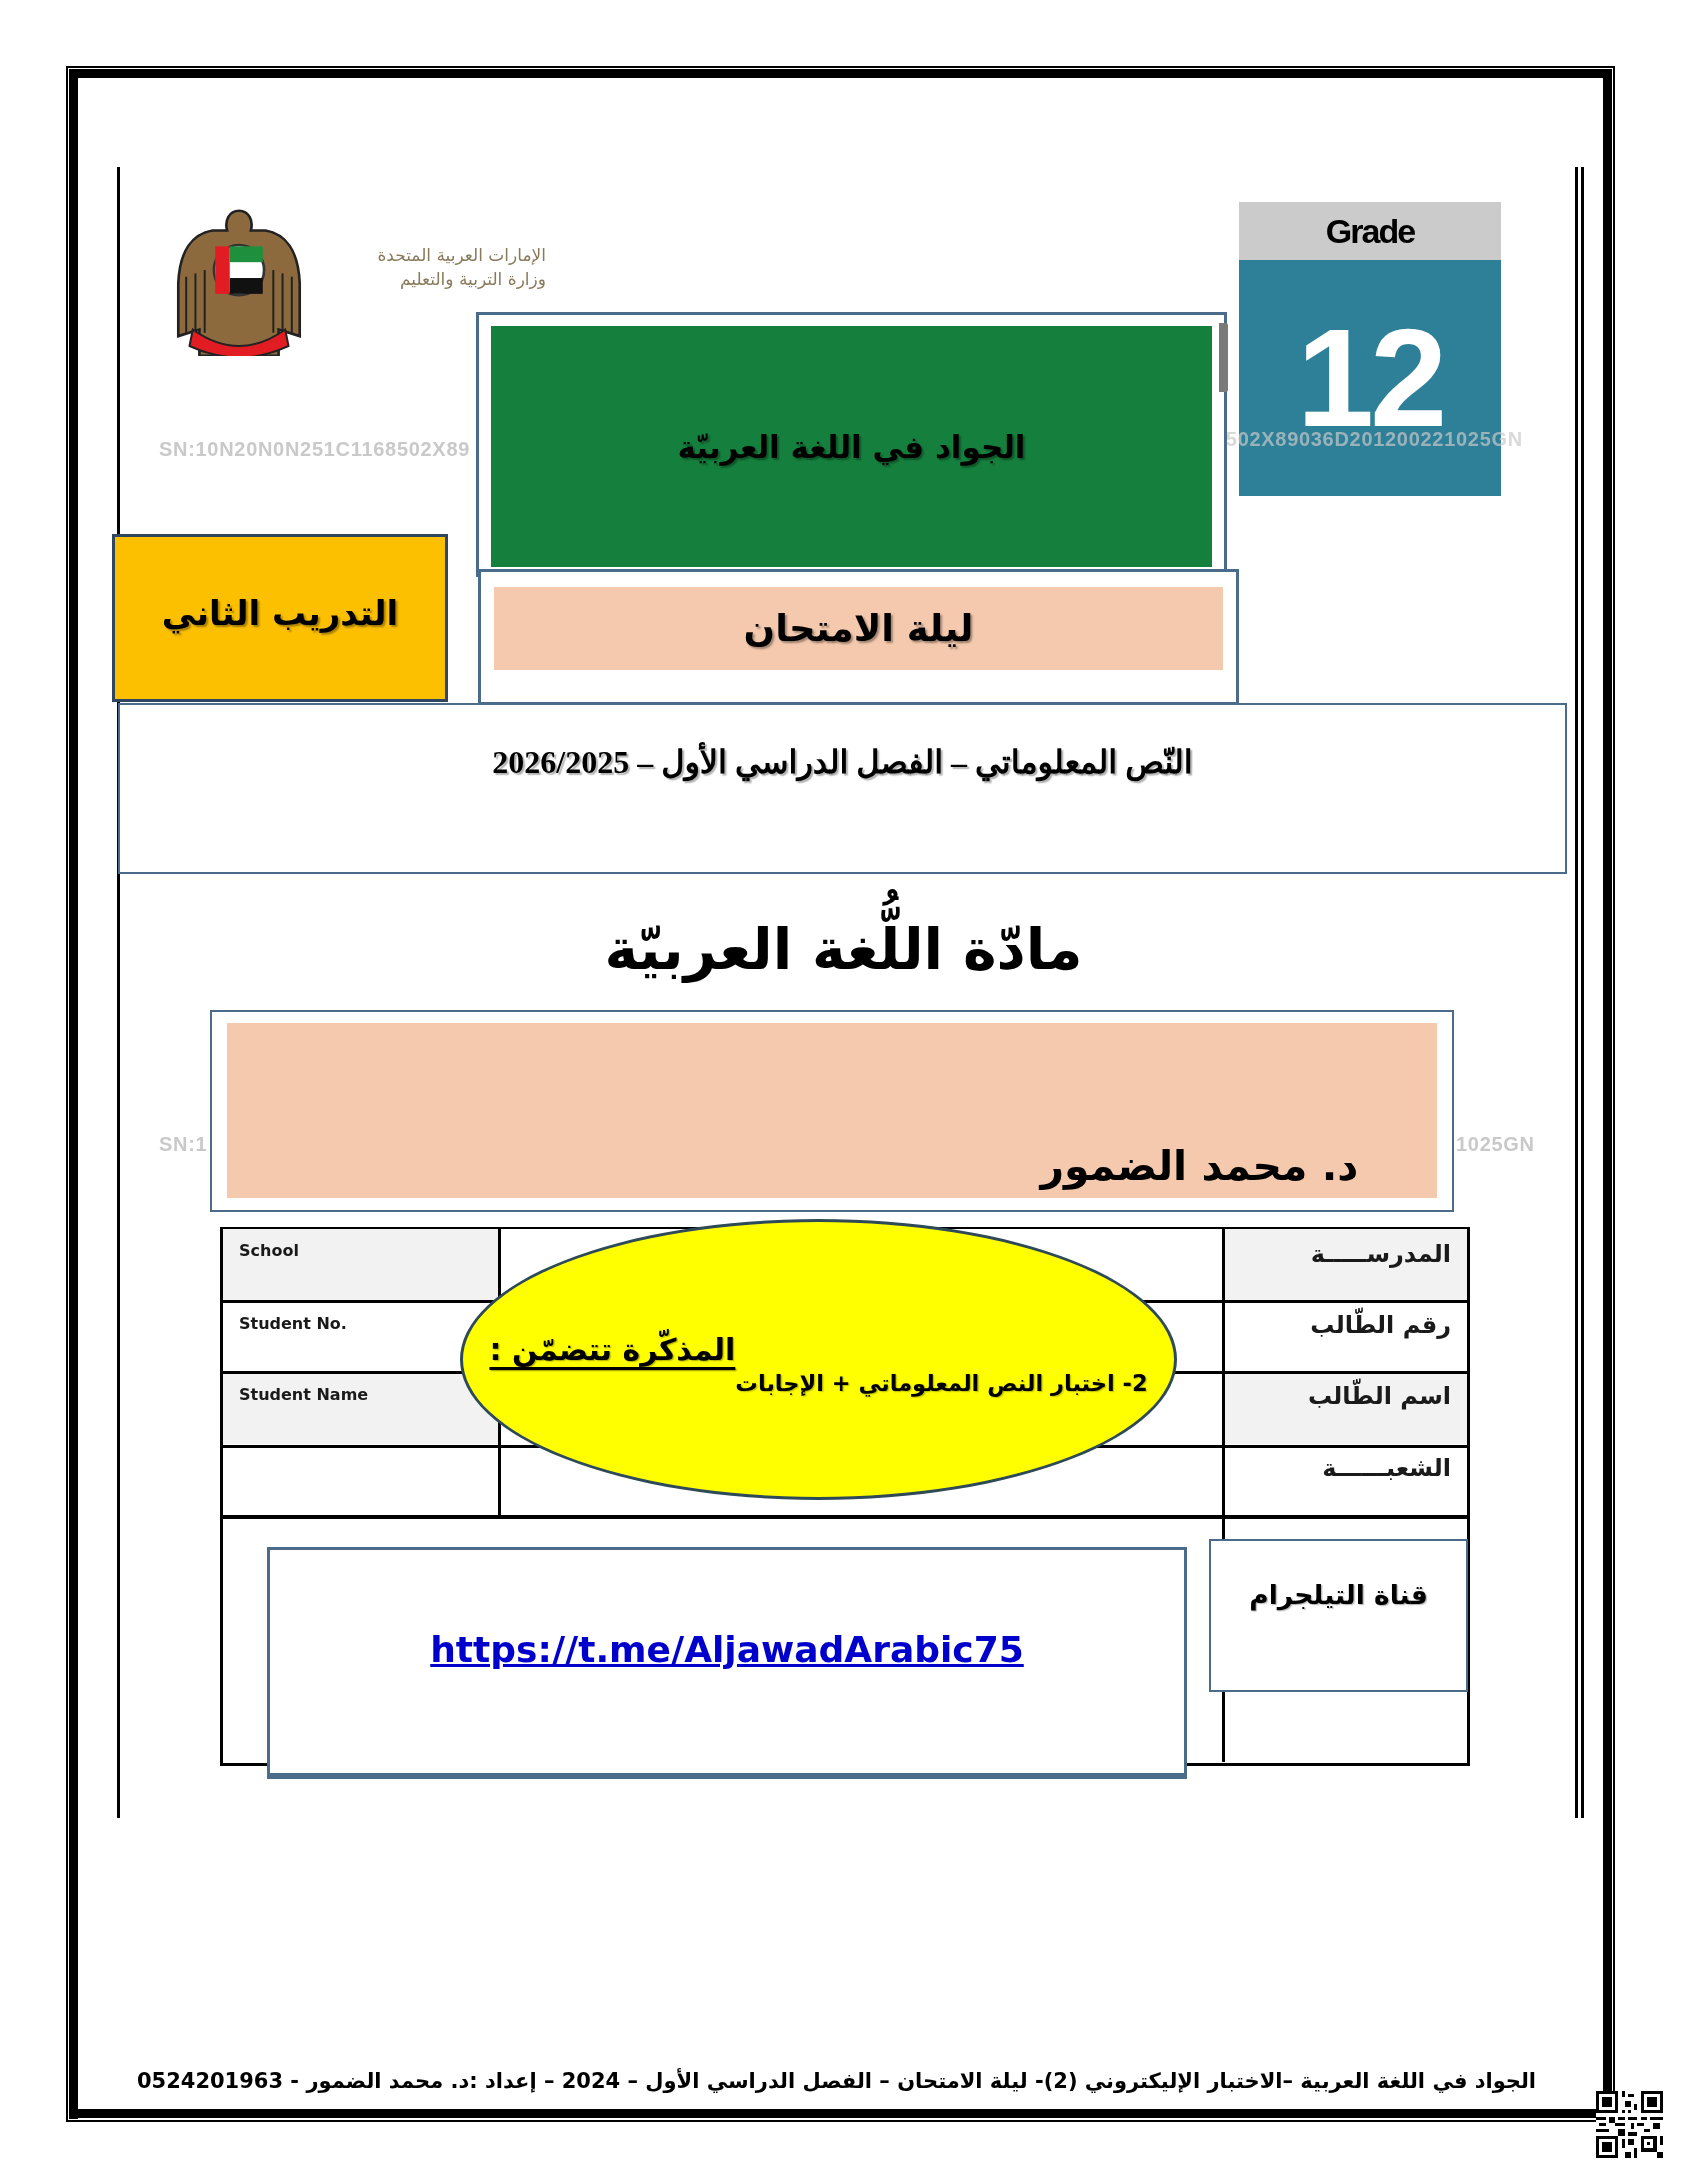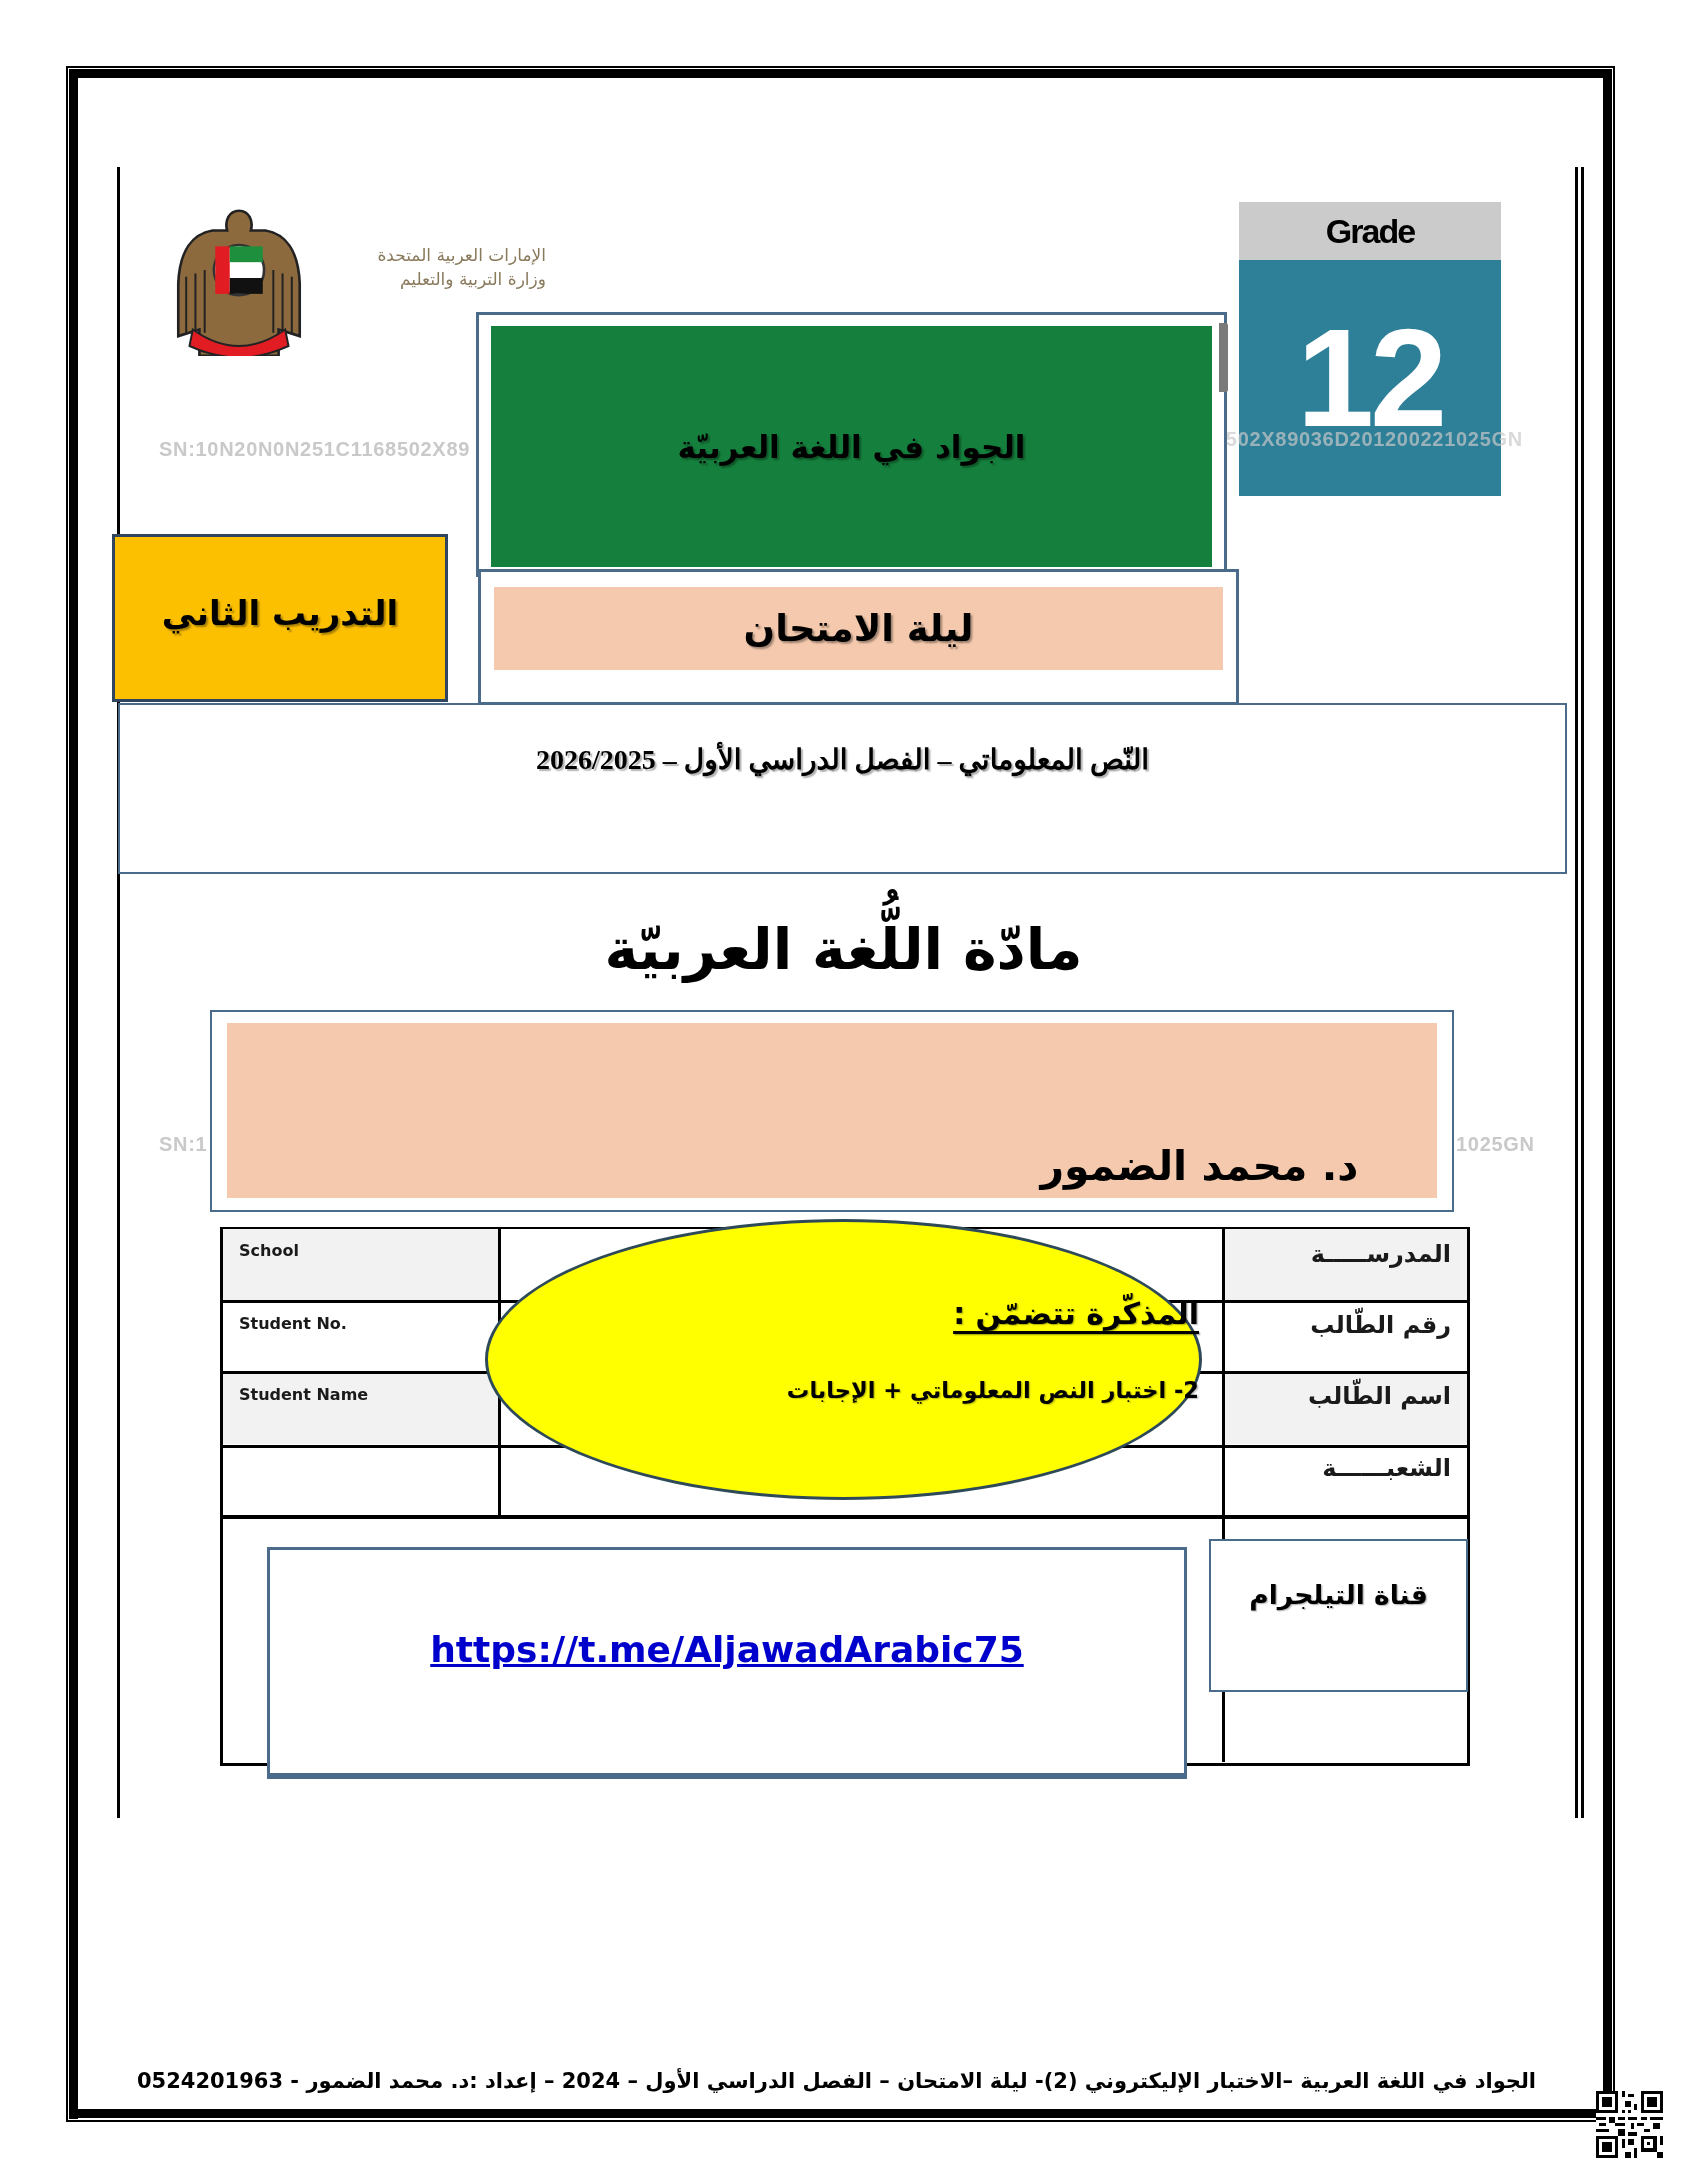--- a/index.html
+++ b/index.html
@@ -45,21 +45,21 @@
                    font-family: "DejaVu Sans", sans-serif; font-weight: bold; font-size: 37px;
                    text-shadow: 2px 2px 2px rgba(0,0,0,0.35); }
 
   .training-box { left: 112px; top: 534px; width: 336px; height: 168px; background: #fdc000; border: 3.3px solid #2e4660;
                   display: flex; align-items: flex-start; justify-content: center; padding-top: 56px; direction: rtl;
                   font-family: "DejaVu Sans", sans-serif; font-weight: bold; font-size: 34px;
                   text-shadow: 2px 2px 2px rgba(0,0,0,0.35); }
 
   .term-box { left: 118px; top: 703px; width: 1449px; height: 171px; border: 2.6px solid #4a6b8a; background: #fff;
               display: flex; align-items: flex-start; justify-content: center; padding-top: 38px; direction: rtl;
-              font-family: "Liberation Serif", serif; font-weight: bold; font-size: 28px;
+              font-family: "Liberation Serif", serif; font-weight: bold; font-size: 32px;
               text-shadow: 2px 2px 1.3px rgba(0,0,0,0.3); }
 
   .subject { left: 463px; top: 913px; width: 761px; text-align: center; direction: rtl;
              font-family: "DejaVu Sans", sans-serif; font-weight: bold; font-size: 57px; line-height: 73px; }
 
   
   .author-box { left: 210px; top: 1010px; width: 1244px; height: 202px; border: 2.6px solid #4a6b8a; background: #fff; }
   .author-fill { position: absolute; left: 14.6px; top: 10.6px; right: 14.6px; bottom: 12px; background: #f4c9ad; }
   .author-label { position: absolute; left: 0; right: 0; top: 28px; text-align: center; direction: rtl;
                   font-family: "DejaVu Sans", sans-serif; font-weight: bold; font-size: 40px; }
@@ -69,22 +69,22 @@
                   font-family: "DejaVu Sans", sans-serif; font-weight: bold; font-size: 45px; letter-spacing: -0.7px; }
 
   
   .stu-table { left: 220px; top: 1227px; width: 1250px; height: 539px; border: 3.3px solid #000; border-top-width: 2.6px; }
   .row-line { position: absolute; left: 0; right: 0; height: 2.6px; background: #000; }
   .col-line { position: absolute; top: 0; width: 2.6px; background: #000; }
   .cell-grey { position: absolute; background: #f2f2f2; }
   .lbl-en { position: absolute; font-family: "DejaVu Sans", sans-serif; font-weight: bold; font-size: 16px; color: #1a1a1a; }
   .lbl-ar { position: absolute; direction: rtl; text-align: right; font-family: "DejaVu Sans", sans-serif; font-weight: bold; font-size: 24px; color: #1a1a1a; }
 
-  .ellipse { left: 485px; top: 1219px; width: 717px; height: 281px; border-radius: 50%; background: #ffff00; border: 3.3px solid #2e4a58;
-             display: flex; flex-direction: column; justify-content: center; }
+  .ellipse { left: 460px; top: 1219px; width: 717px; height: 281px; border-radius: 50%; background: #ffff00; border: 3.3px solid #2e4a58;
+             display: flex; align-items: center; justify-content: center; }
   .ellipse-title { direction: rtl; font-family: "DejaVu Sans", sans-serif; font-weight: bold; font-size: 30px; text-decoration: underline; text-underline-offset: 6.6px;
                    text-shadow: 1.3px 1.3px 1.3px rgba(0,0,0,0.3); margin-top: -20px; }
   .ellipse-item { direction: rtl; font-family: "DejaVu Sans", sans-serif; font-weight: bold; font-size: 22.5px; margin-top: 46px;
                   text-shadow: 1.3px 1.3px 1.3px rgba(0,0,0,0.25); }
 
   .channel-box { left: 267px; top: 1547px; width: 920px; height: 232px; border: 3.3px solid #4a6b8a; border-bottom-width: 6.6px; background: #fff; }
   .channel-title { position: absolute; left: 0; right: 0; top: 20px; text-align: center; direction: rtl;
                    font-family: "DejaVu Sans", sans-serif; font-weight: bold; font-size: 22.5px; text-shadow: 1.3px 1.3px 1.3px rgba(0,0,0,0.3); }
   .channel-link { position: absolute; left: 0; right: 0; top: 79px; text-align: center;
                   font-family: "DejaVu Sans", sans-serif; font-weight: bold; font-size: 36px; color: #0000cc; text-decoration: underline; }

